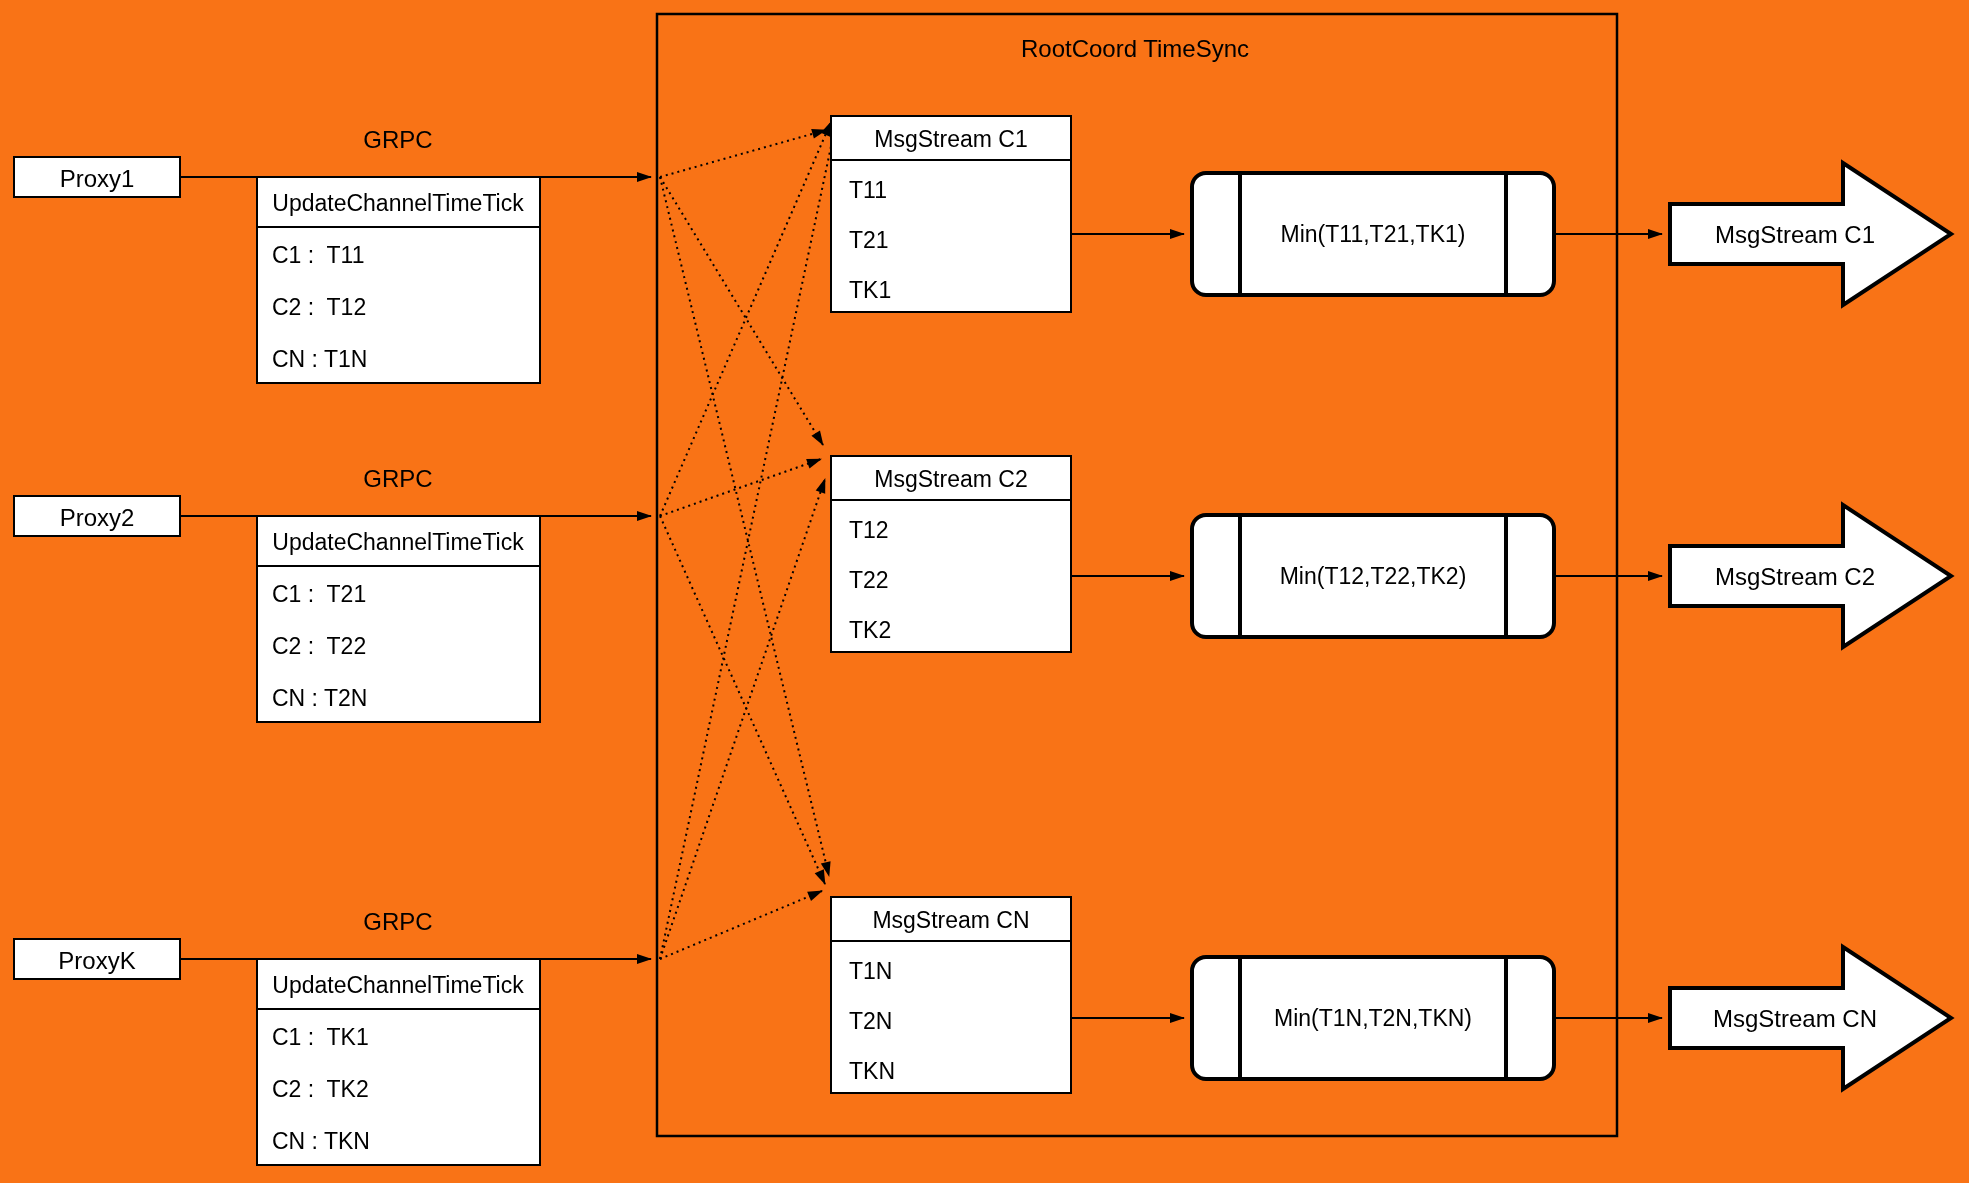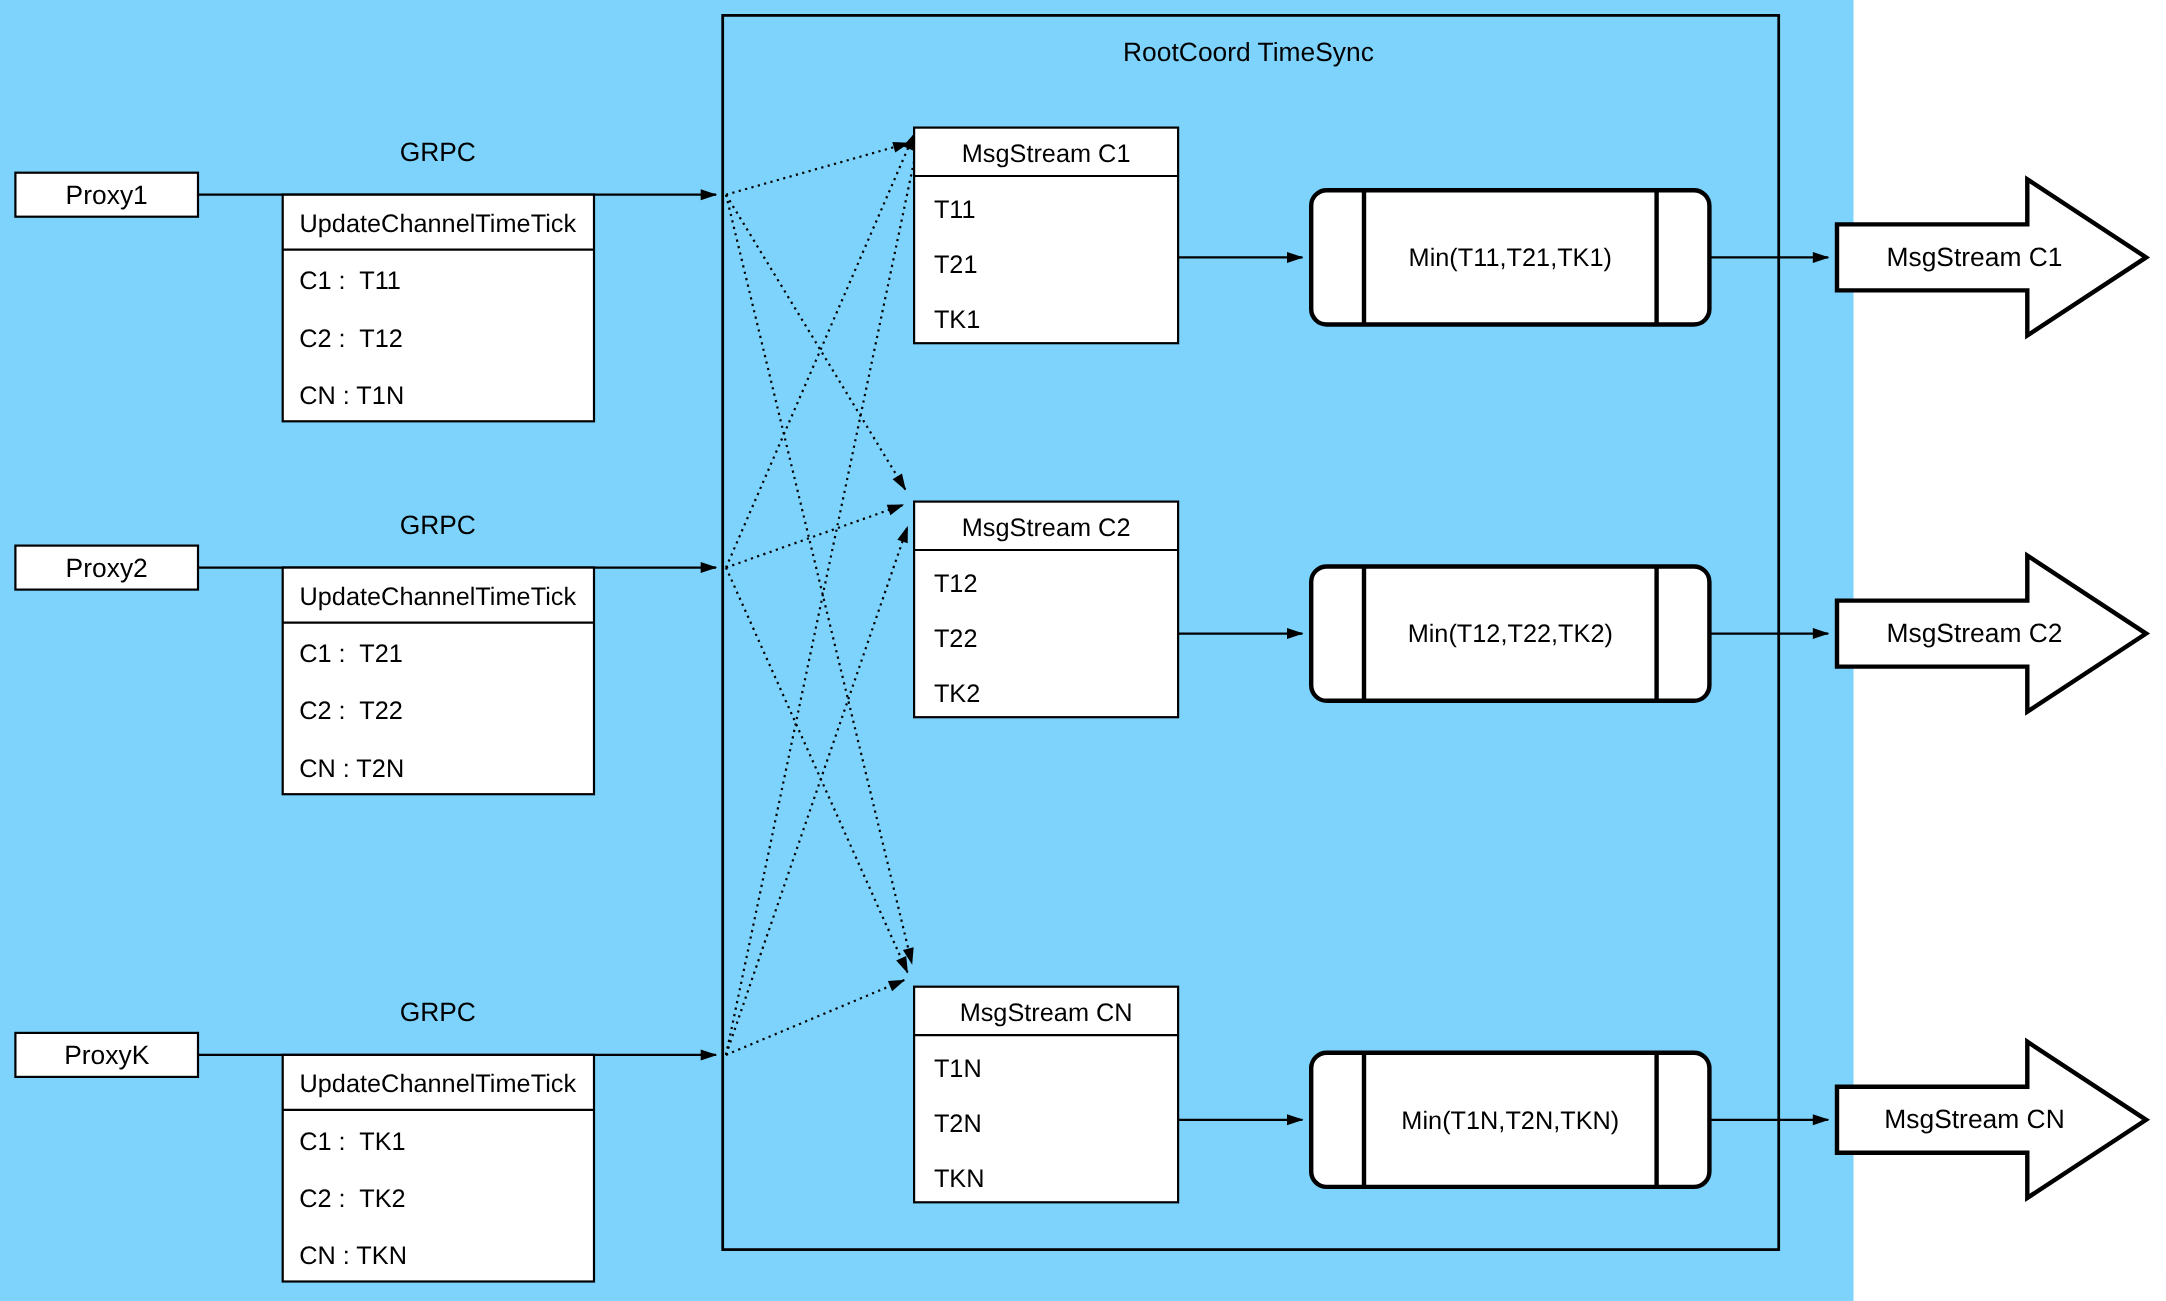--- a/index.html
+++ b/index.html
@@ -1,16 +1,16 @@
 <!DOCTYPE html>
 <html><head>
 <meta charset="utf-8">
 <style>
   html,body{margin:0;padding:0;background:#ffffff;}
-  .stage{position:relative;width:1685px;height:1183px;background:#7dd3fc;}
+  .stage{position:relative;width:1969px;height:1183px;background:#f97316;}
   svg text{
     font-family:"Liberation Sans",sans-serif;
     fill:#000000;
     white-space:pre;
   }
   .lbl{font-size:23px;}
   .lbl-lg{font-size:24px;}
 </style>
 </head>
 <body>

